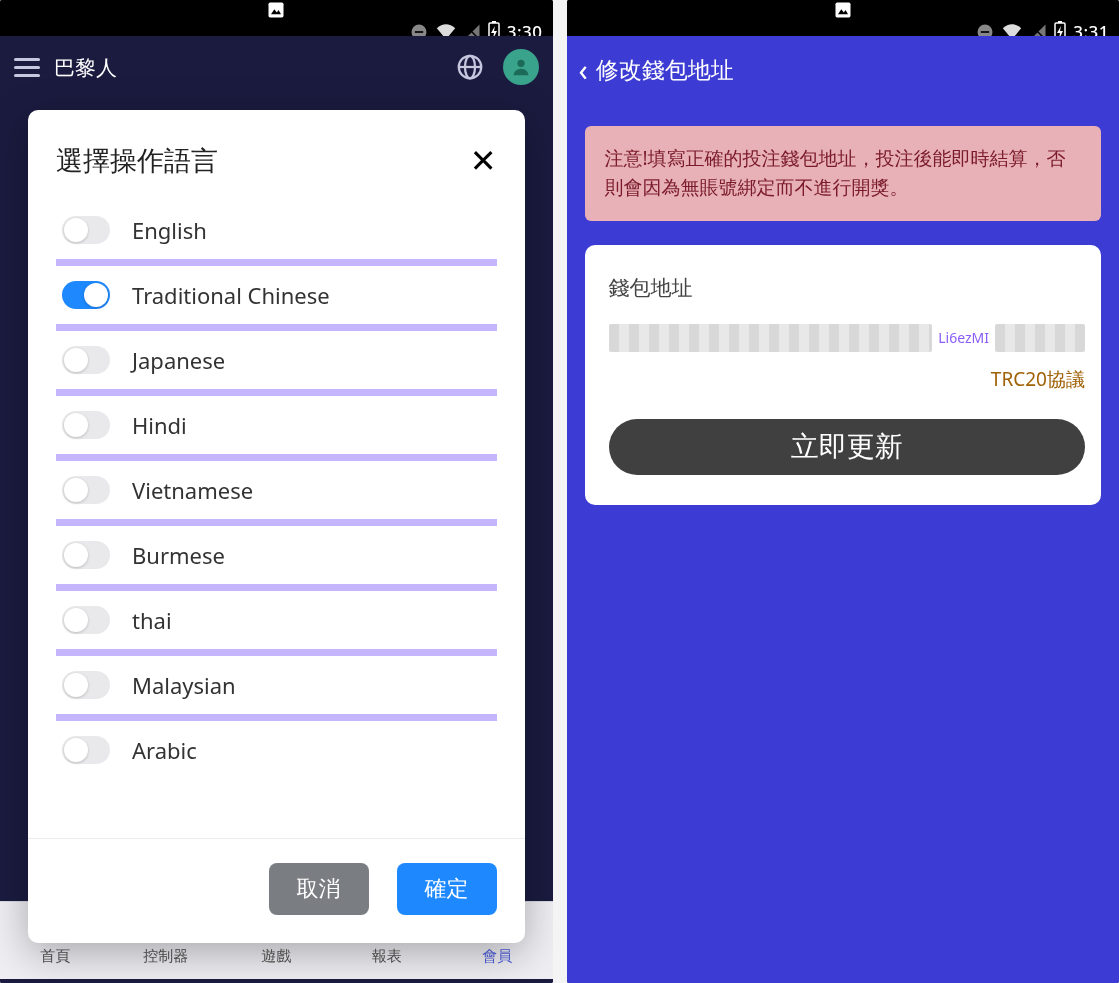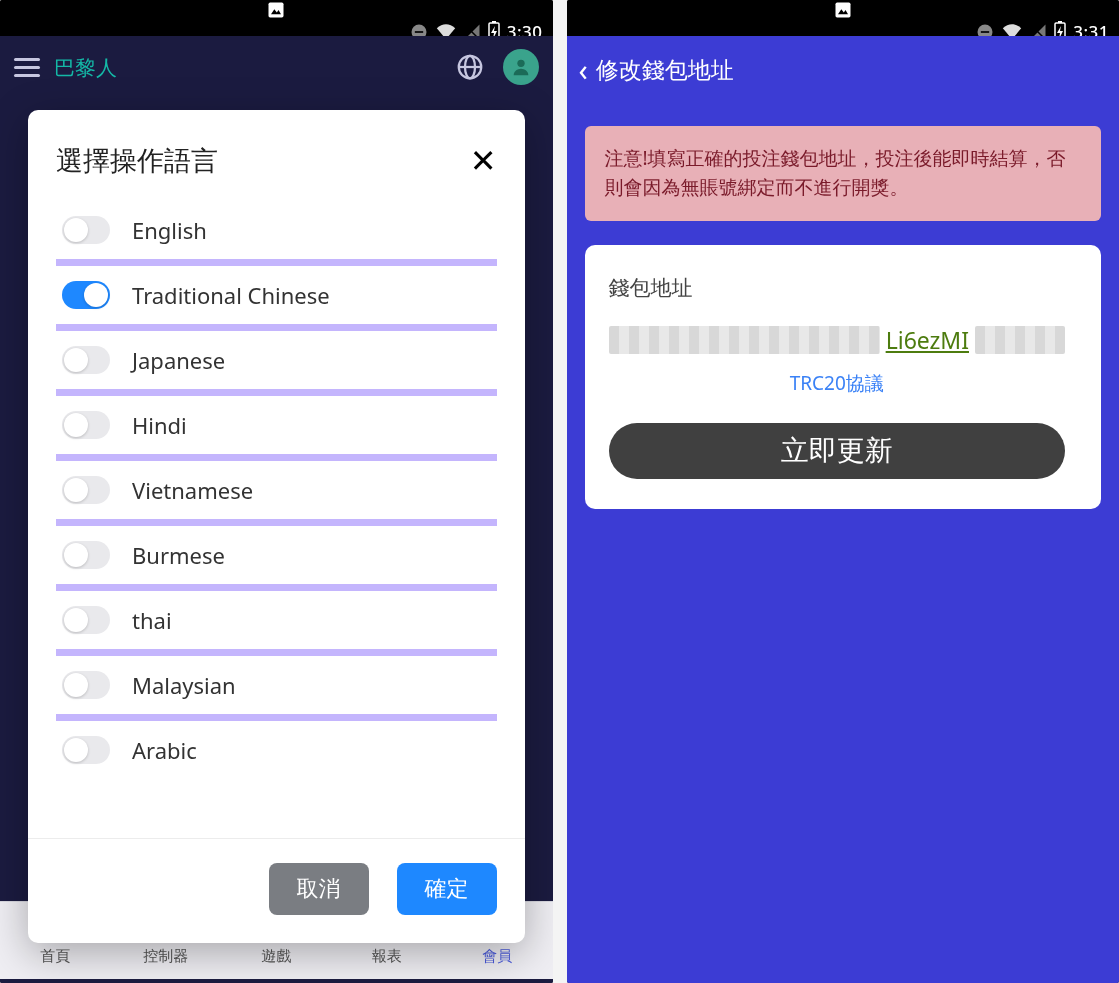--- a/index.html
+++ b/index.html
@@ -9,21 +9,21 @@
   
   
   .statusbar { height: 36px; background: #000; color: #fff; display: flex; align-items: center; padding: 0 10px; font-size: 17px; flex-direction: column; }
   .statusbar .left-icons { display: flex; gap: 4px; }
   .statusbar .right-icons { margin-left: auto; display: flex; align-items: center; gap: 6px; }
   .statusbar .time { font-weight: 500; letter-spacing: 0.5px; }
   
   
   .screen1-bg { position: absolute; inset: 36px 0 0 0; background: #2d2d6b; }
   .screen1-bg::before { content:""; position:absolute; inset:0;background: rgba(0,0,0,0.4);}
-  .app-header { height: 62px; display: flex; align-items: center; padding: 0 14px; color: #14b8a6; position:relative; }
+  .app-header { height: 62px; display: flex; align-items: center; padding: 0 14px; color: #ffffff; position:relative; }
   .hamburger { display:flex; flex-direction:column; gap:5px; margin-right:14px;}
   .hamburger span { width:26px; height:3px; background:#c7c7e0; border-radius:2px;}
   .app-title { font-size:21px; font-weight:400;}
   .header-right{ margin-left:auto; display:flex; align-items:center; gap:18px;}
   .globe-icon svg, .avatar-wrap svg { display:block;}
   .avatar-wrap{ width:36px;height:36px;border-radius:50%;background:#3aa38c;display:flex;align-items:center;justify-content:center;}
   
   .modal { position:absolute; left:28px; right:28px; top:110px; bottom:40px; background:#fff; border-radius:10px; display:flex; flex-direction:column; overflow:hidden; box-shadow:0 10px 40px rgba(0,0,0,0.3);}
   .modal-header{ display:flex; align-items:center; padding:28px 28px 20px 28px;}
   .modal-title{ font-size:27px; font-weight:500; color:#222;}
@@ -45,28 +45,28 @@
   .tab{ flex:1; display:flex; flex-direction:column; align-items:center; justify-content:center; gap:4px; font-size:15px; color:#555;}
   .tab.active{ color:#4b5bdc;}
   .tab svg{ width:28px; height:28px;}
   
   
   .screen2-body{ position:absolute; inset:36px 0 0 0; background:#3c3cd4;}
   .page-header{ height:66px; display:flex; align-items:center; padding:0 12px; color:#fff;}
   .back-chevron{ font-size:30px; margin-right:8px; cursor:pointer;}
   .page-title{ font-size:23px; font-weight:400;}
   .notice-box{ margin:24px 18px; background:#e8b0b7; color:#7a1a2a; padding:18px 20px; border-radius:6px; font-size:19px; line-height:1.55;}
-  .wallet-card{ margin:12px 18px; background:#fff; border-radius:10px; padding:28px 36px 30px 24px;}
+  .wallet-card{ margin:12px 18px; background:#fff; border-radius:10px; padding:28px 16px 30px 24px;}
   .wallet-label{ font-size:21px; color:#444; margin-bottom:22px;}
   .wallet-addr-row{ display:flex; align-items:center; gap:6px; margin-bottom:8px;}
   .addr-blur{ height:28px; background:repeating-linear-gradient(90deg,#d8d8d8 0 10px,#e8e8e8 10px 20px); border-radius:2px;}
   .addr-blur.long{ flex:1;}
-  .addr-text{ font-size:23px; color:#4d7c0f; white-space:nowrap;text-decoration:underline;}
+  .addr-text{ font-size:14px; color:#8b5cf6; white-space:nowrap;}
   .addr-blur.short{ width:90px;}
-  .protocol{ text-align:center; color:#3b82f6; font-size:19px; margin:14px 0 26px 0;}
+  .protocol{ text-align:right; color:#a16207; font-size:19px; margin:14px 0 26px 0;}
   .update-btn{ width:100%; height:56px; background:#404040; color:#fff; border:none; border-radius:28px; font-size:28px; cursor:pointer;}
   
   
   .si{ display:inline-flex;}
 </style>
 </head>
 <body>
 
 <div class="screens">
 

